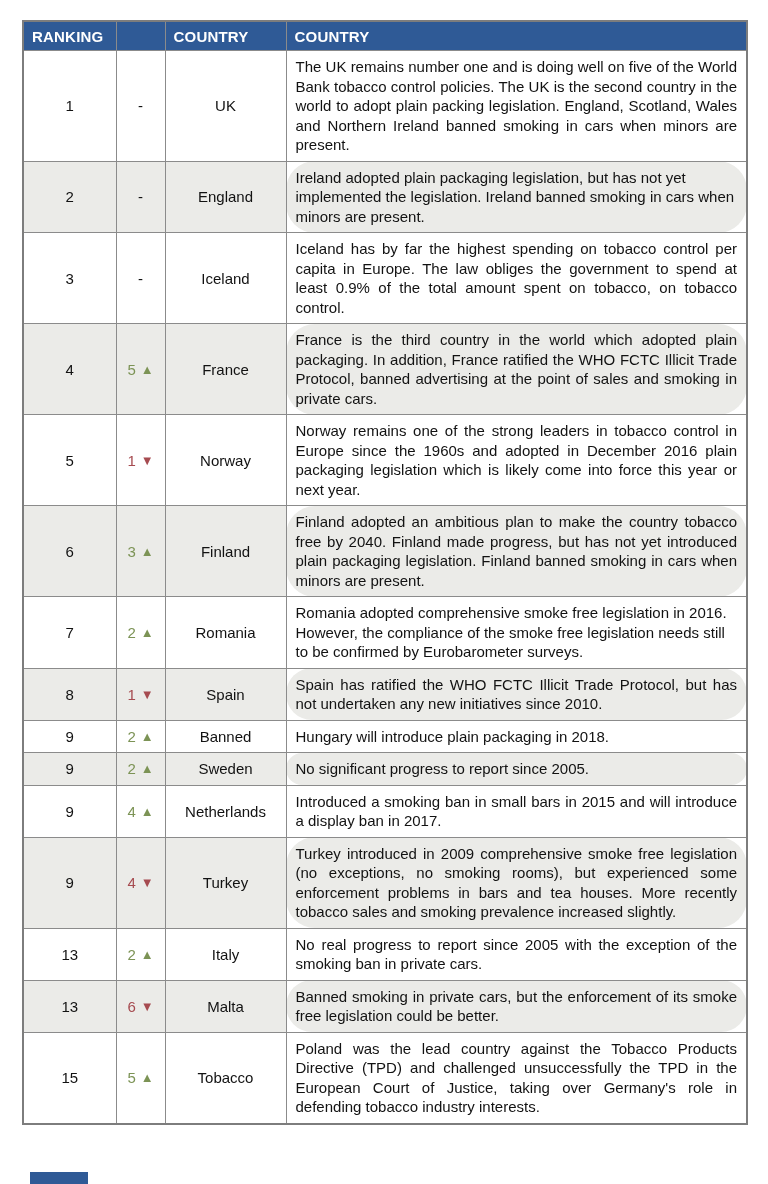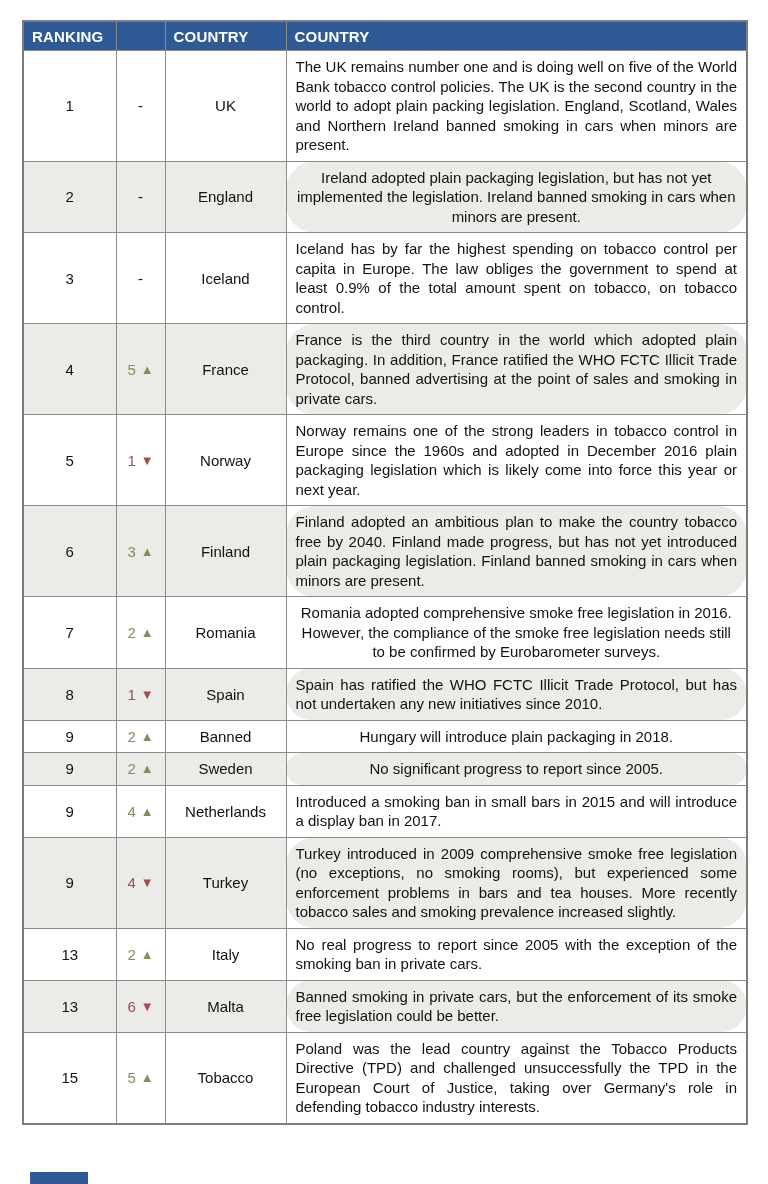--- a/index.html
+++ b/index.html
@@ -44,21 +44,21 @@
   }
   tr.stripe td { background: #EBEBE8; }
 
   td.cell-rank, td.cell-change, td.cell-country { text-align: center; padding: 4px 2px; }
   td.cell-comments {
     padding: 6px 9px;
     line-height: 19.5px;
     text-align: justify;
     border-radius: 29px;
   }
-  td.cell-comments.left { text-align: center; }
+  td.cell-comments.left { text-align: left; }
 
   .up   { color: #7C9355; }
   .down { color: #A64B50; }
   .tri  { font-size: 13px; margin-left: 5px; position: relative; top: -1px; }
 
   .next-page-fragment {
     position: absolute;
     left: 30px;
     top: 1172px;
     width: 58px;

